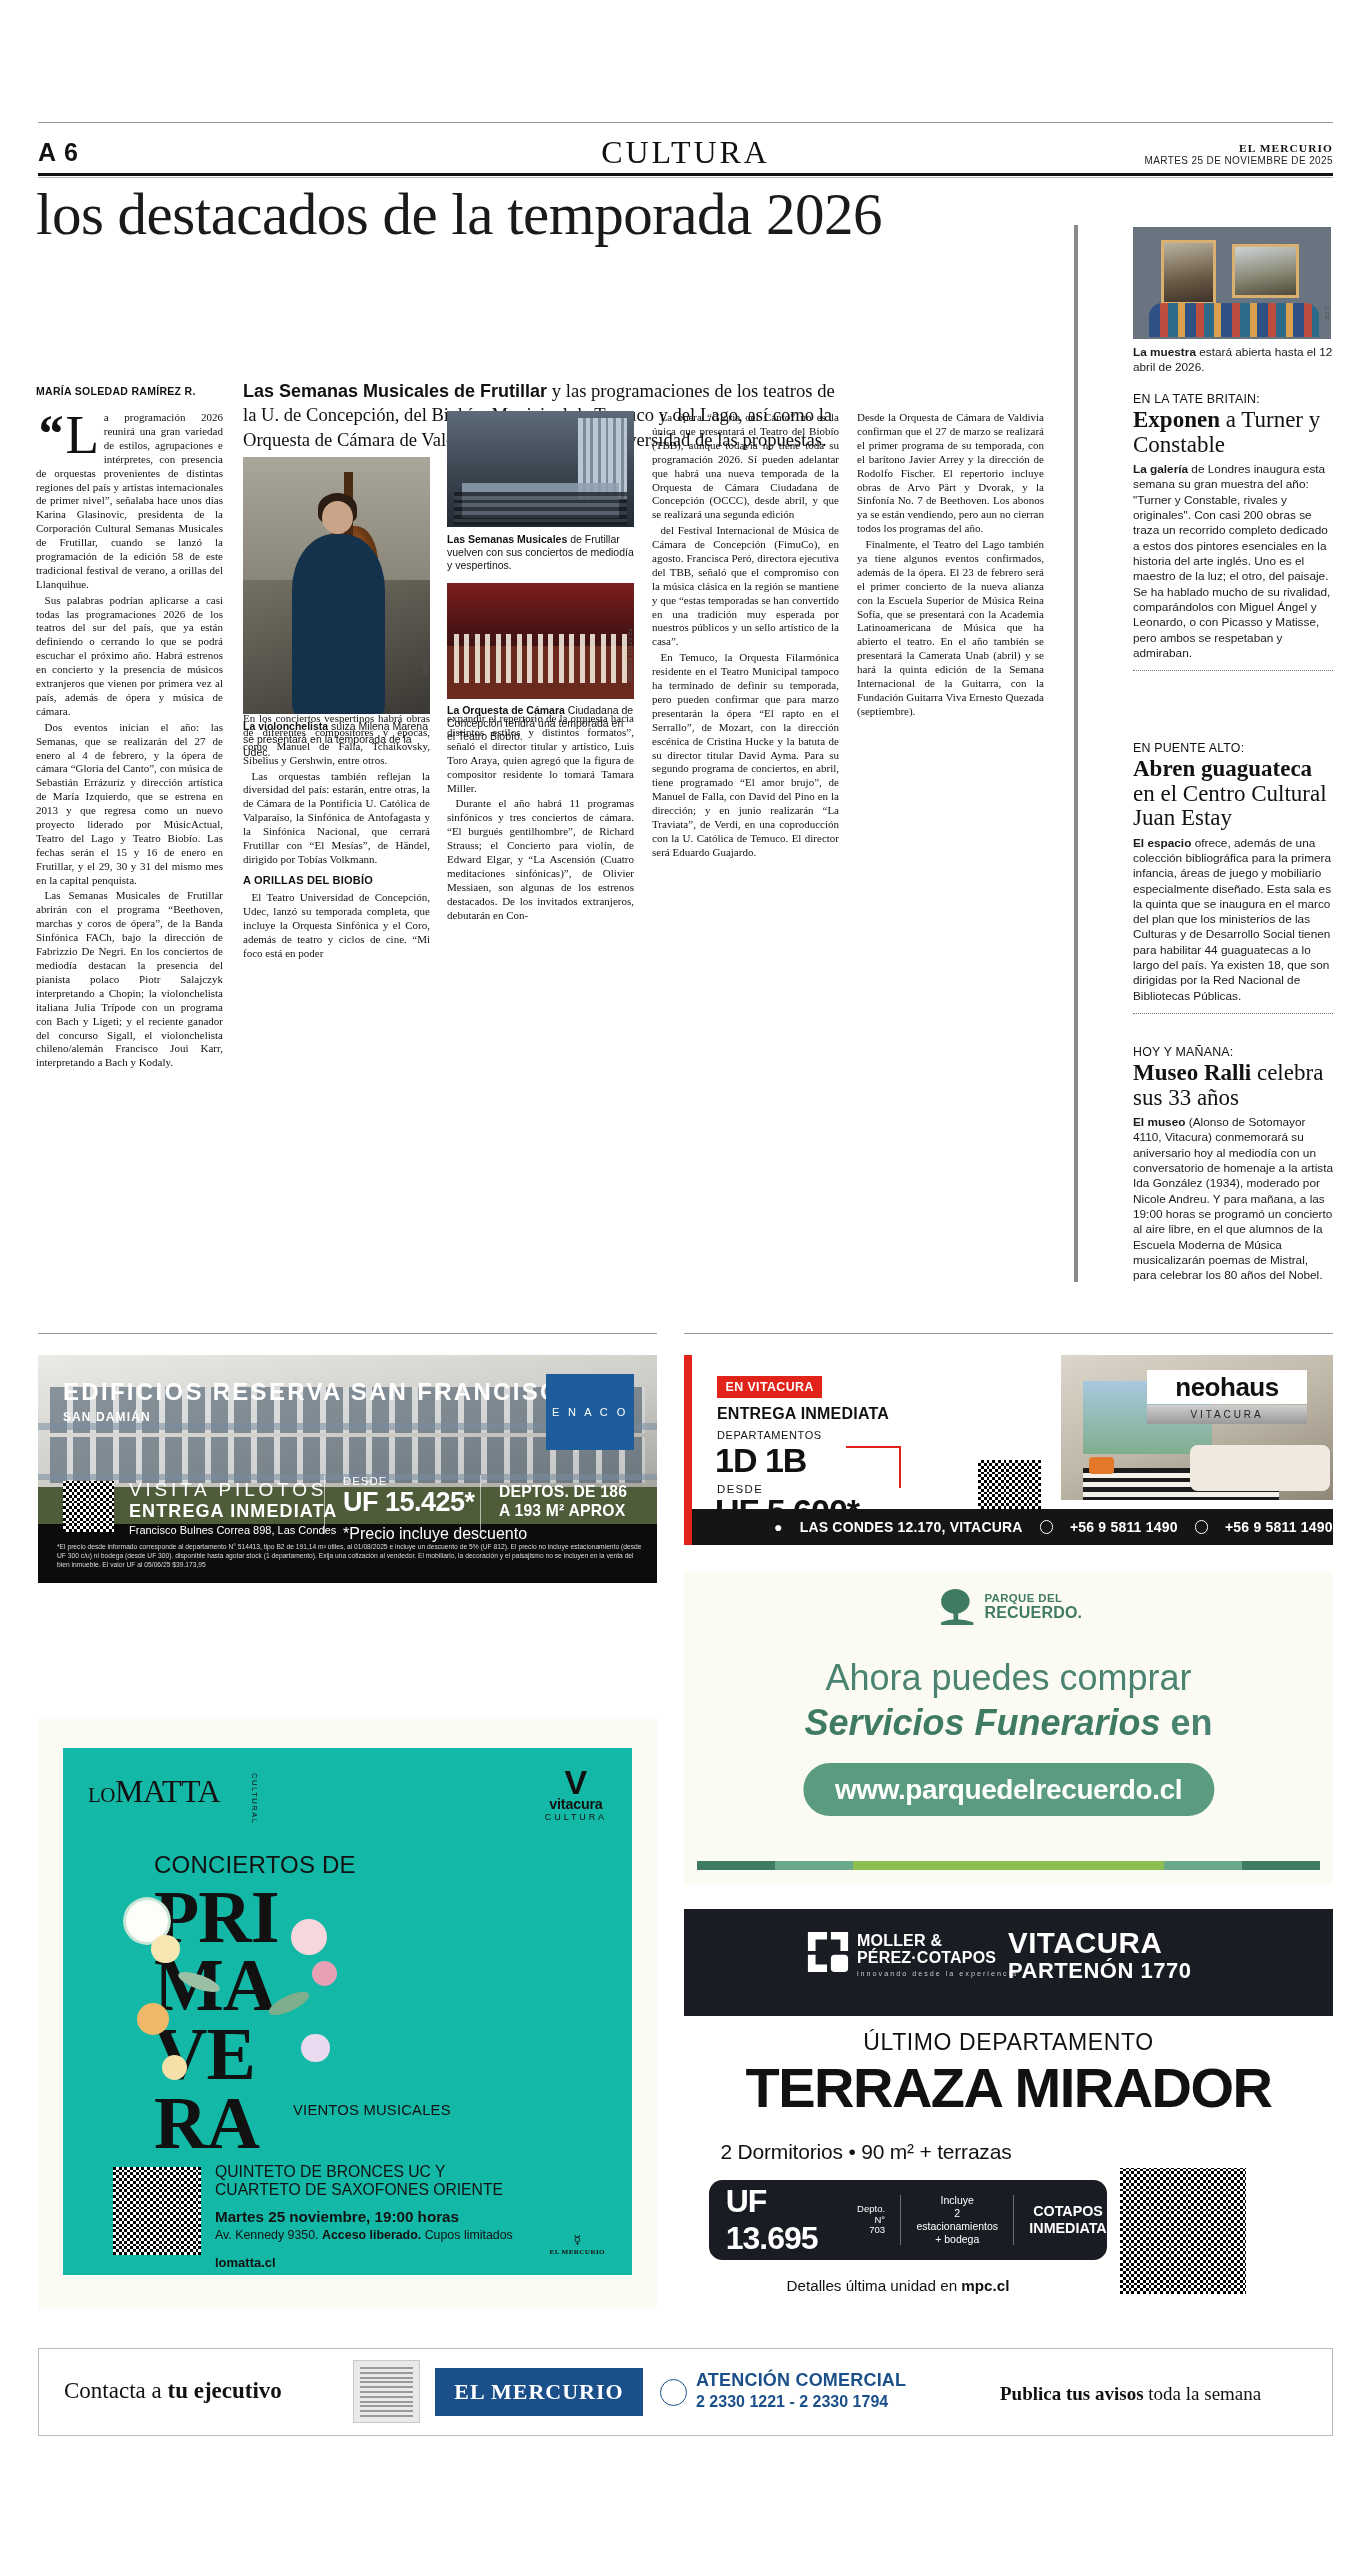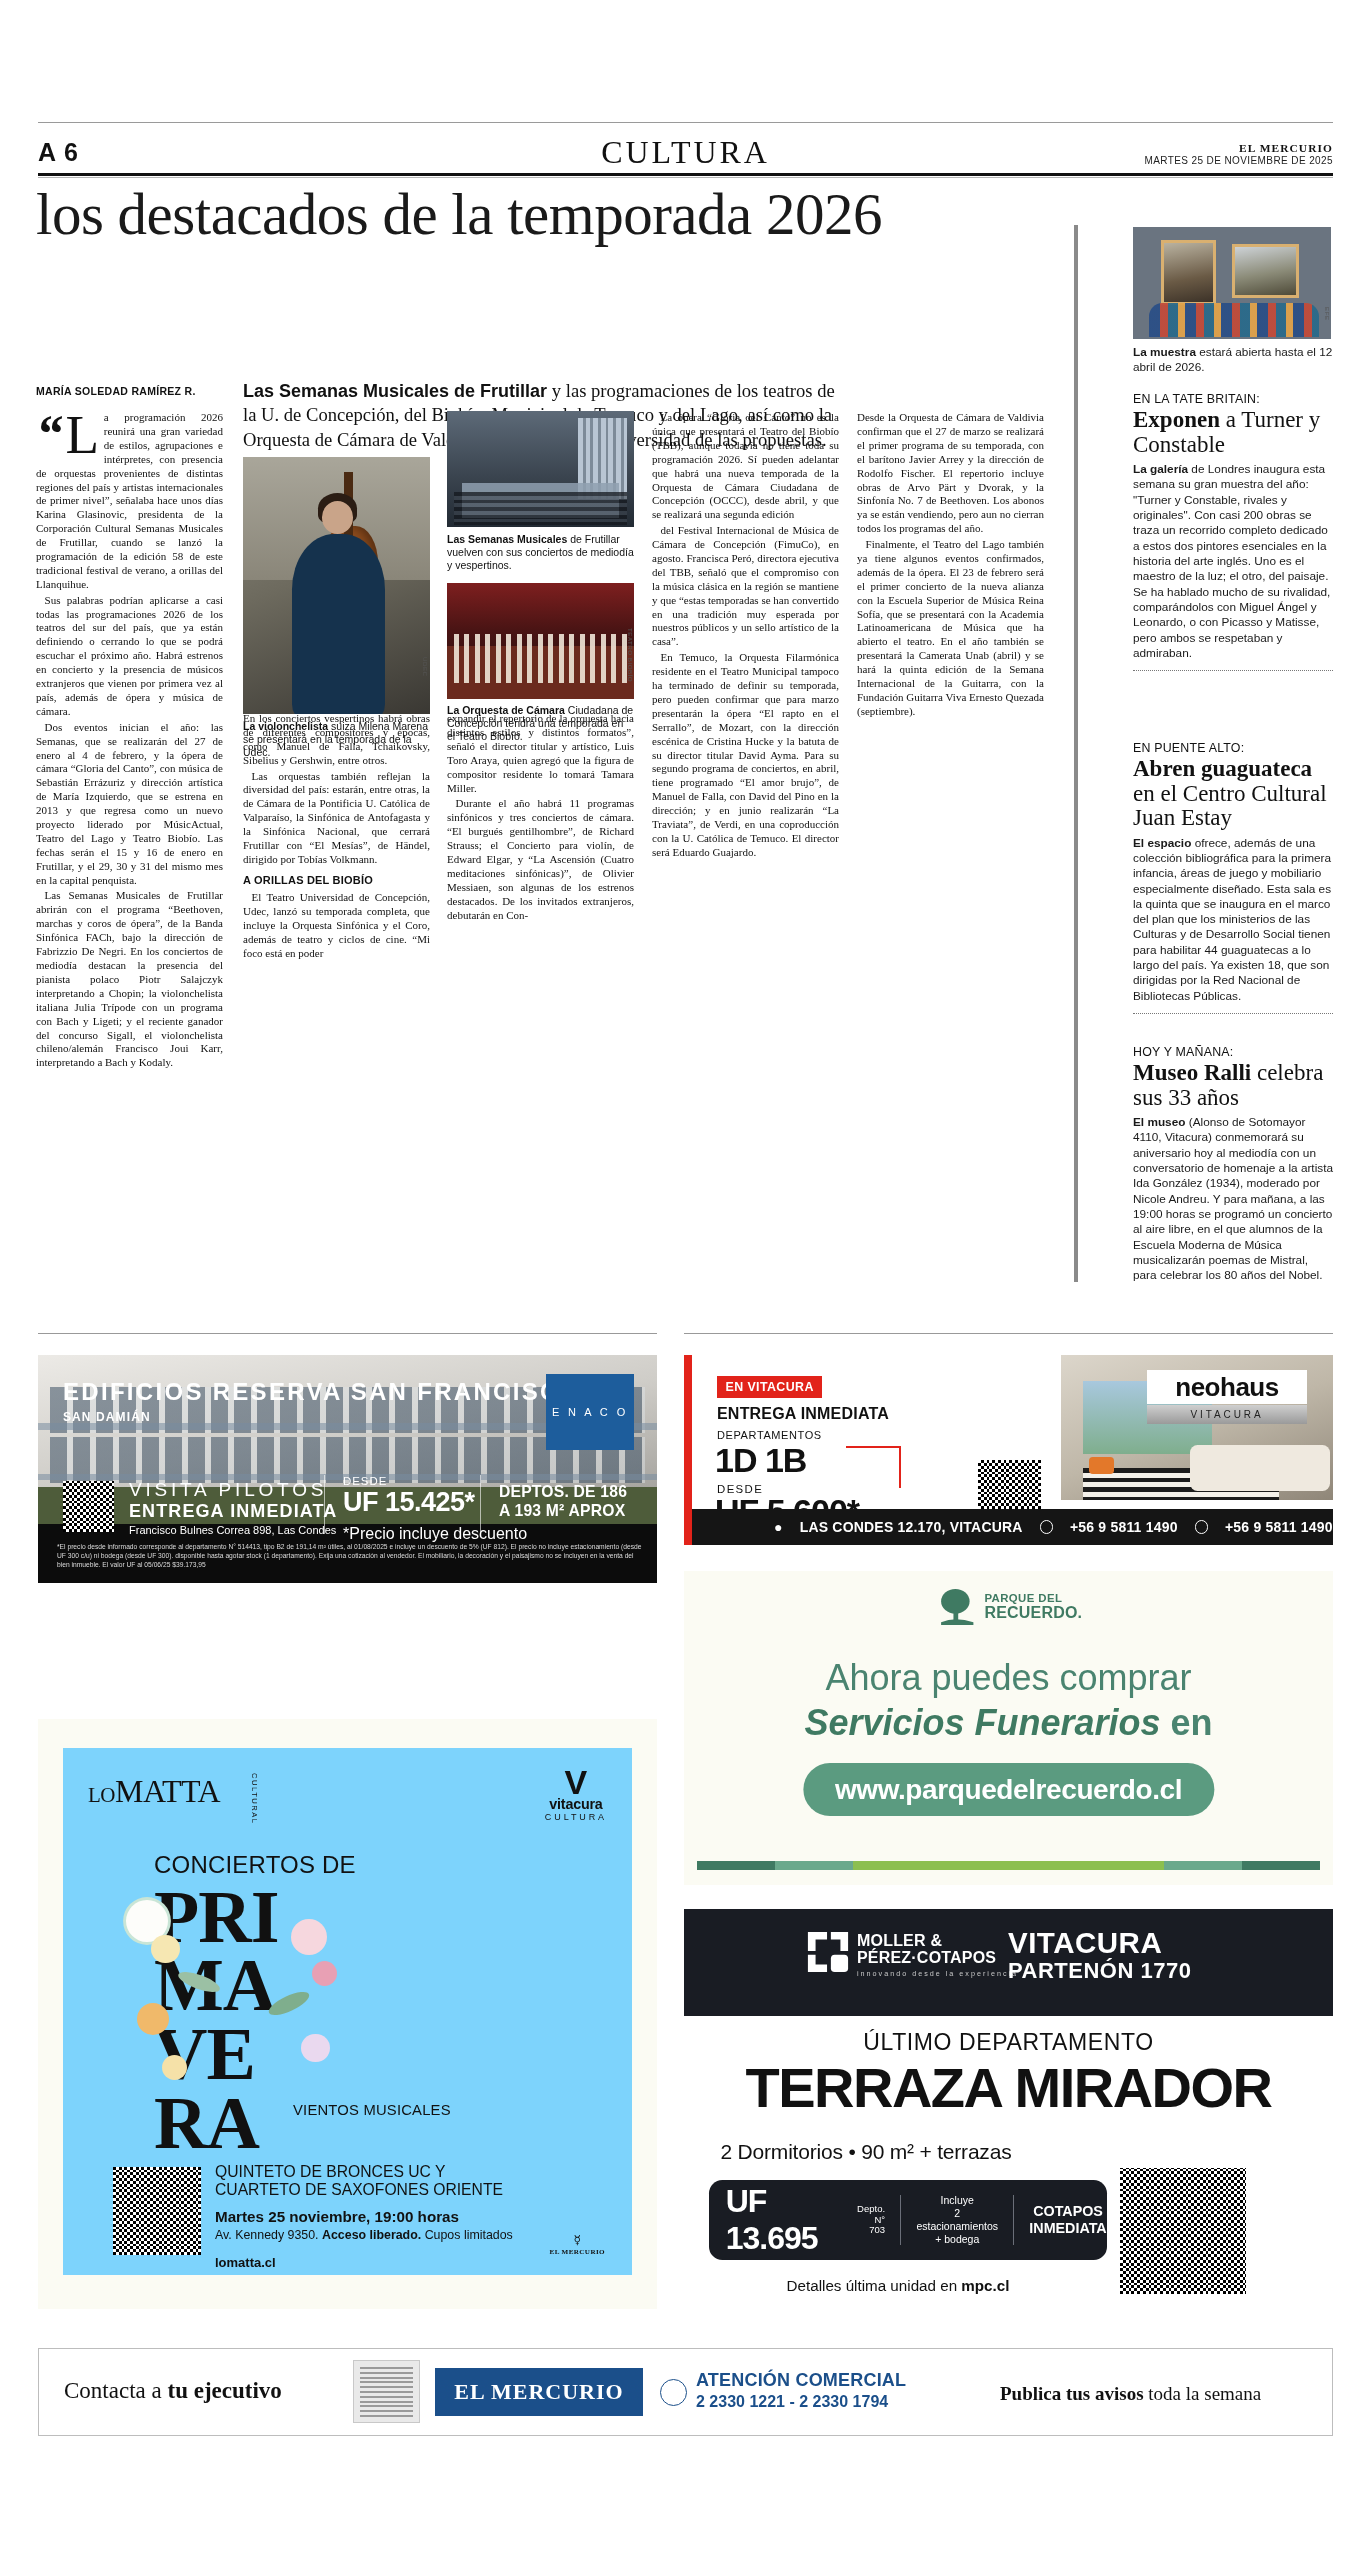--- a/index.html
+++ b/index.html
@@ -182,21 +182,21 @@
   #pqL1 { position:absolute; left:0; right:0; top:86px; text-align:center; color:#4a8470; font-size:36px; font-weight:300; }
   #pqL2 { position:absolute; left:0; right:0; top:131px; text-align:center; color:#3f7a62; font-size:36px; font-weight:bold; font-style:italic; }
   #pqL2 span { font-style:normal; font-weight:700; color:#4a8470; }
   #pqBtn { position:absolute; left:50%; transform:translateX(-50%); top:192px; background:#5b9b80; color:#fff;
       border-radius:28.6px; padding:10.5px 32px; font-size:28px; font-weight:bold; letter-spacing:-0.4px; }
   #pqBar { position:absolute; left:13.3px; right:13.3px; bottom:15.2px; height:8.6px; display:flex; }
   #pqBar i { flex:1; display:block; }
 
   
   #adMatta { left: 38px; top: 1719px; width: 619px; height: 590px; background:#fbfbf3; }
-  #mattaInner { position:absolute; left:25px; top:28.6px; right:25px; bottom:34px; background:#7dd3fc; }
+  #mattaInner { position:absolute; left:25px; top:28.6px; right:25px; bottom:34px; background:#14b8a6; }
   #mattaLogo { position:absolute; left:25px; top:25px; font-family:"Liberation Serif", serif; font-size:32px; letter-spacing:-0.5px; color:#111; }
   #mattaLogo .sm { font-size:21px; }
   #mattaCultural { position:absolute; left:187px; top:25px; writing-mode: vertical-rl; font-size:7.6px; letter-spacing:1.5px; color:#111;}
   #vitaLogo { position:absolute; right:25px; top:21px; text-align:center; }
   #vitaLogo .v { font-size:34px; font-weight:bold; line-height:.8; }
   #vitaLogo .n { font-size:14.3px; font-weight:bold; letter-spacing:-0.2px; }
   #vitaLogo .c { font-size:9px; letter-spacing:2.9px; }
   #mattaConc { position:absolute; left:91px; top:103px; font-size:24px; letter-spacing:0.2px; color:#111; }
   #mattaBig { position:absolute; left:91px; top:135px; font-family:"Liberation Serif", serif; font-weight:bold;
       font-size:74px; line-height:.93; letter-spacing:-1px; color:#111; }

